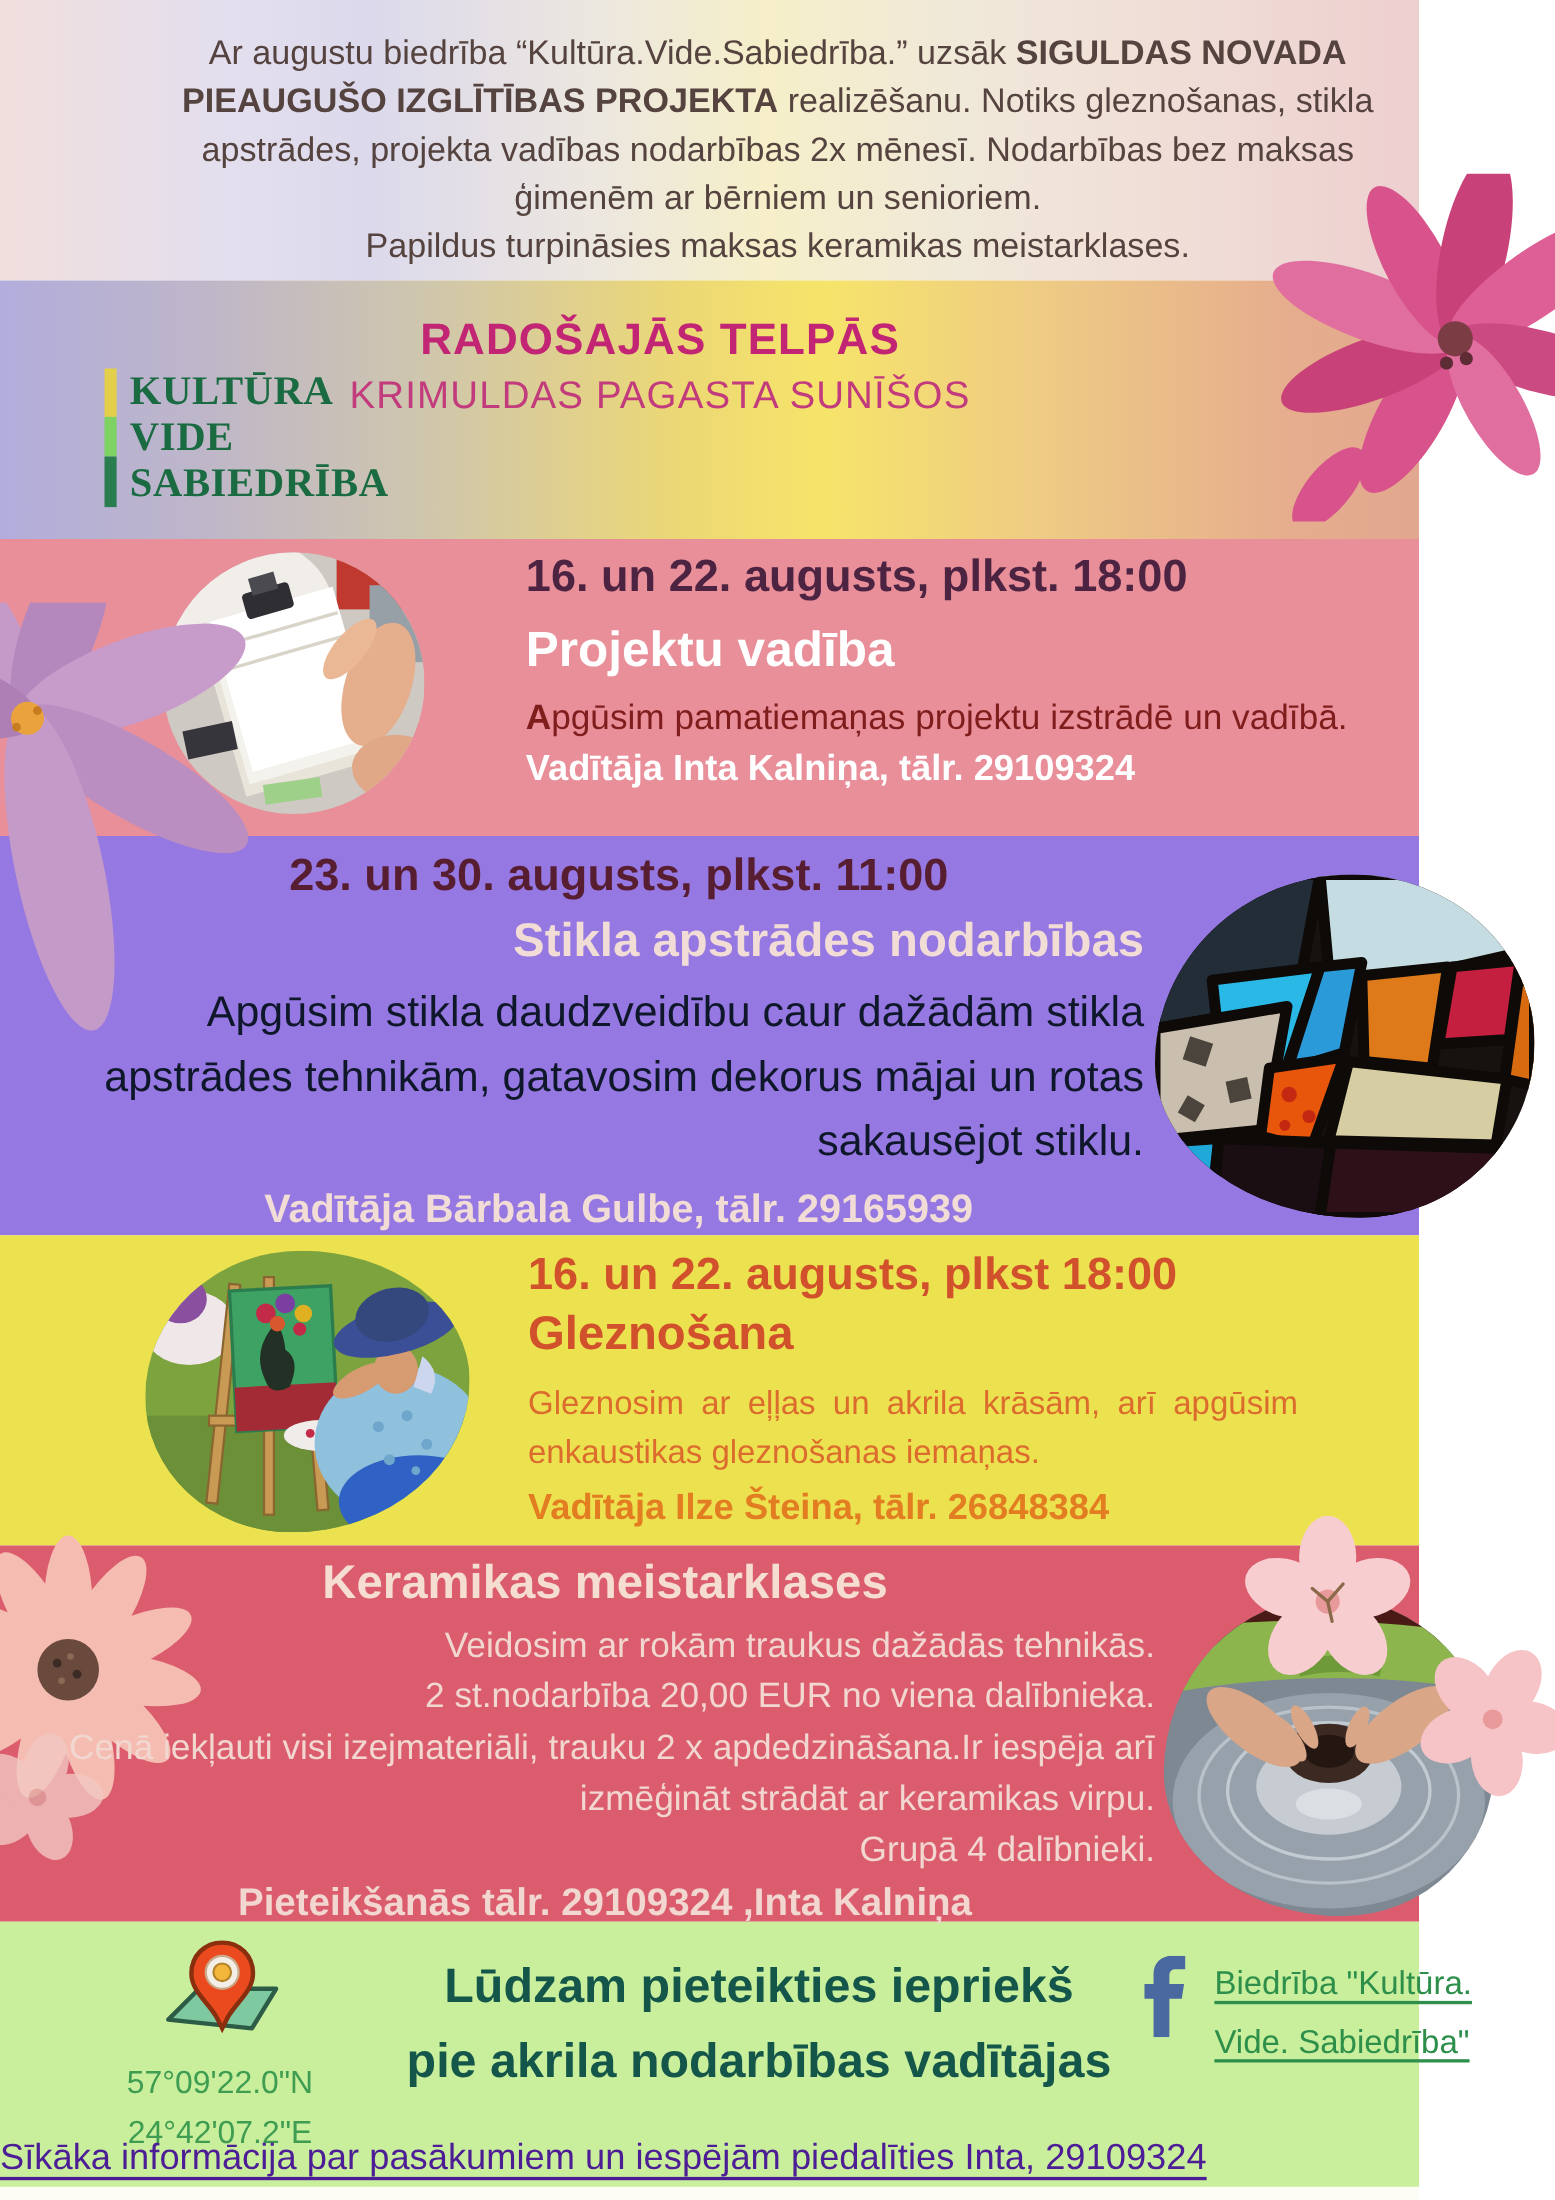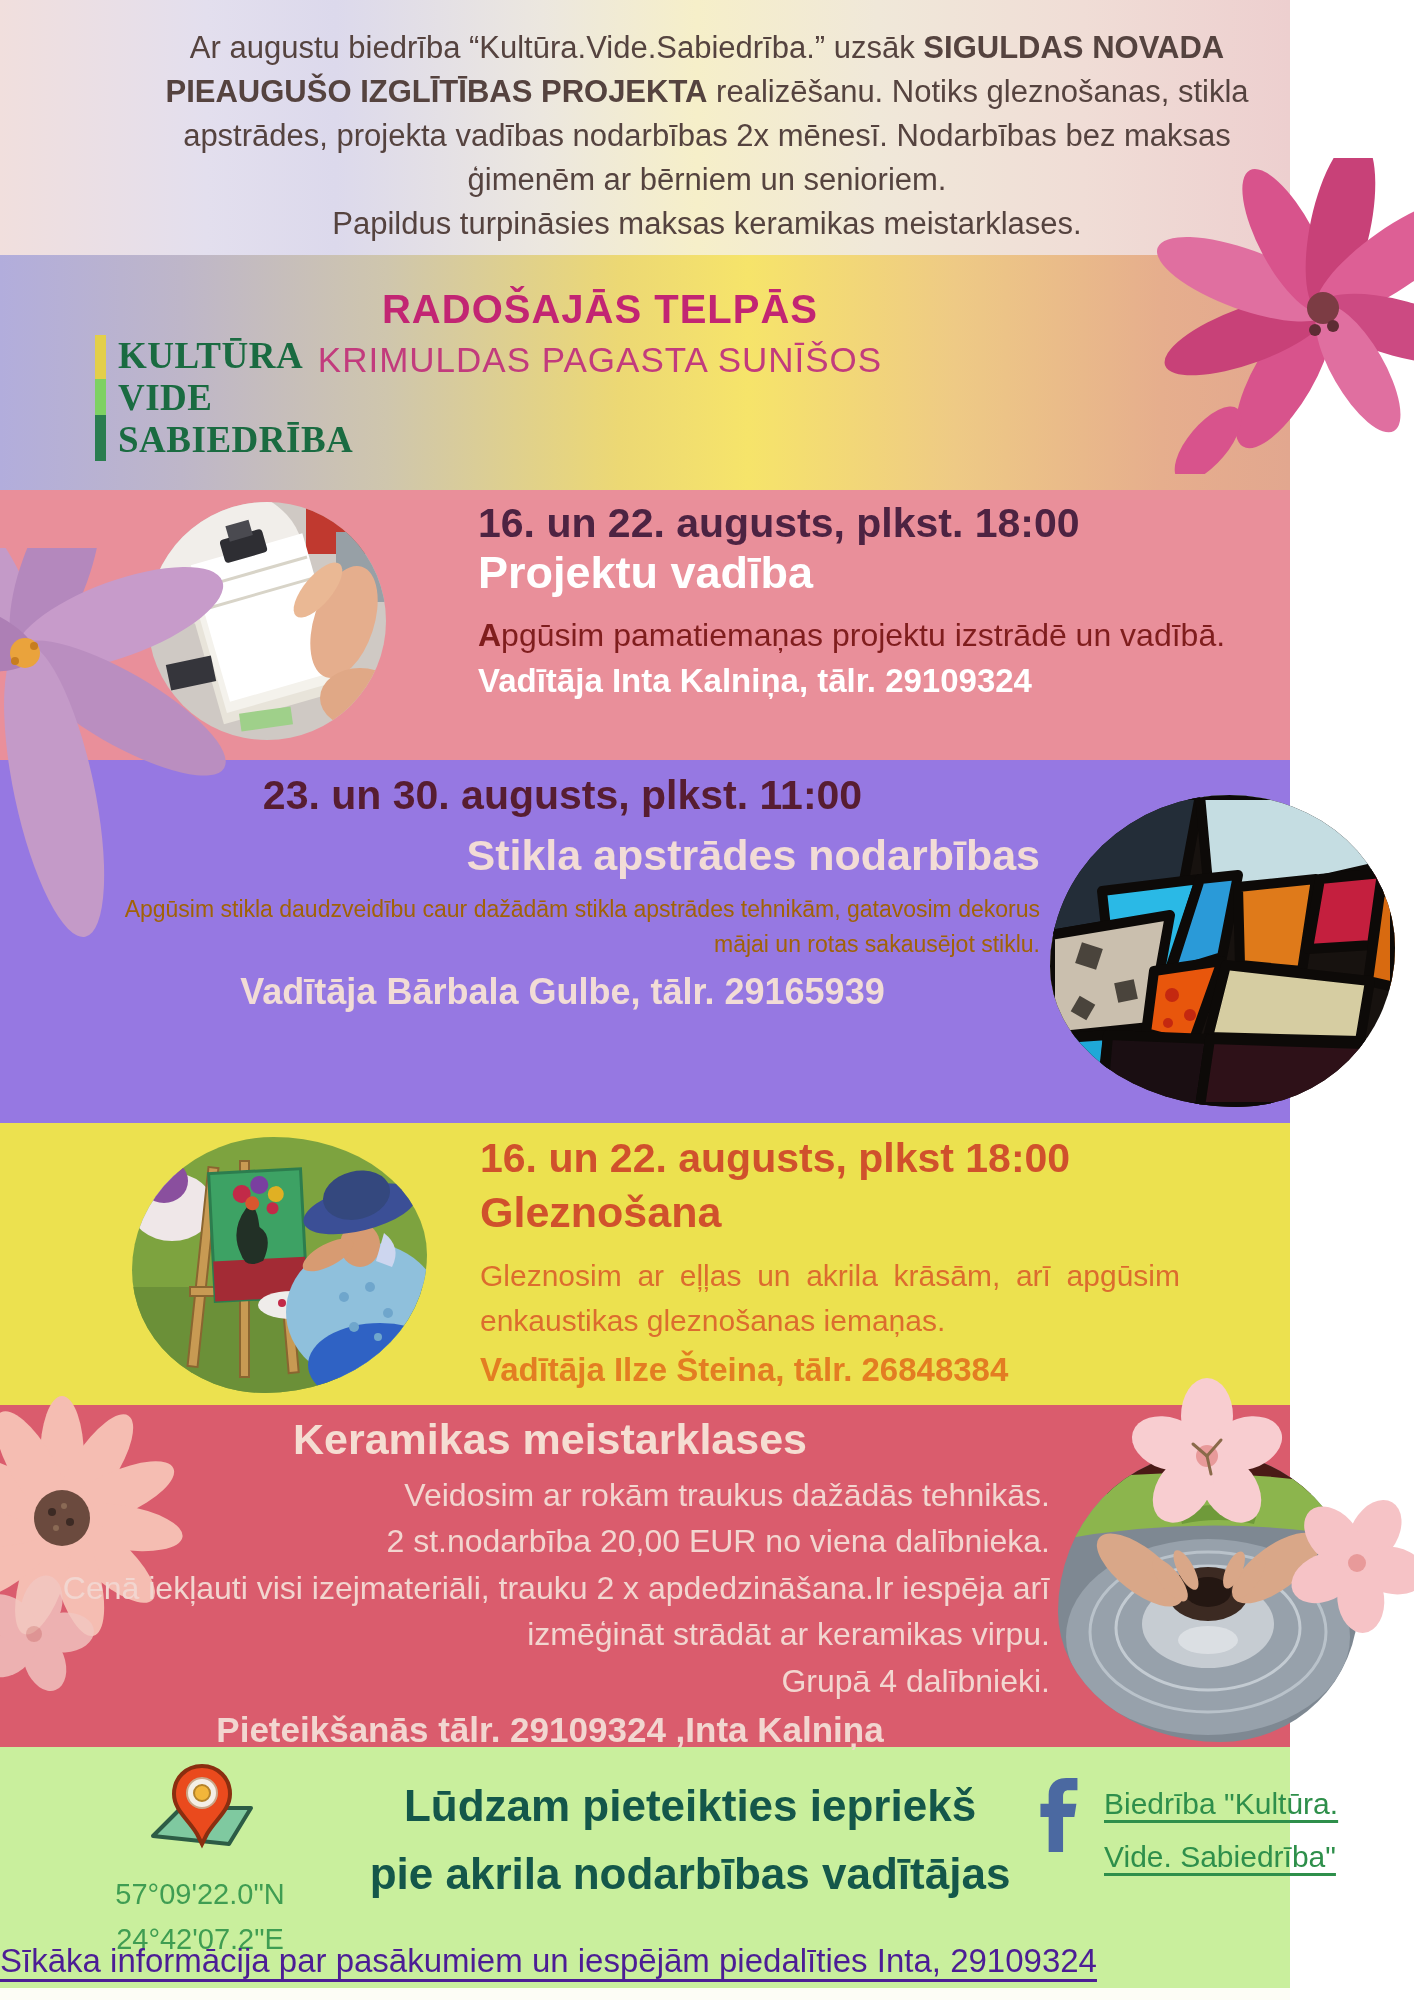--- a/index.html
+++ b/index.html
@@ -43,29 +43,29 @@
   .photo{position:absolute;overflow:hidden;z-index:2;}
   .photo svg{display:block;}
   .ph-s1{left:148px;top:502px;width:238px;height:238px;border-radius:50%;}
   .ph-s2{left:1050px;top:795px;width:345px;height:312px;border-radius:52% 48% 46% 54%/55% 49% 51% 45%;}
   .ph-s3{left:132px;top:1137px;width:295px;height:256px;border-radius:48% 52% 55% 45%/52% 46% 54% 48%;}
   .ph-s4{left:1058px;top:1452px;width:300px;height:290px;border-radius:50% 50% 46% 54%/55% 53% 47% 45%;}
 
   
   .s1-text{position:absolute;left:478px;top:500px;width:890px;z-index:3;}
   .s1-date{font-size:41px;font-weight:700;color:#4d2342;}
-  .s1-title{font-size:45px;font-weight:700;color:#ffffff;margin-top:0;}
+  .s1-title{font-size:45px;font-weight:700;color:#ffffff;margin-top:17px;}
   .s1-body{font-size:32px;color:#7f1d1d;margin-top:18px;}
   .s1-body::first-letter{font-weight:700;}
   .s1-leader{font-size:33px;font-weight:700;color:#ffffff;margin-top:8px;}
 
   .s2-text{position:absolute;left:85px;top:772px;width:955px;z-index:3;}
   .s2-date{font-size:41px;font-weight:700;color:#571d31;text-align:center;}
   .s2-title{font-size:43px;font-weight:700;color:#f2dcd6;text-align:right;margin-top:12px;}
-  .s2-body{font-size:23px;color:#a16207;text-align:right;line-height:1.5;margin-top:12px;}
+  .s2-body{font-size:39px;color:#0f172a;text-align:right;line-height:1.5;margin-top:12px;}
   .s2-leader{font-size:36px;font-weight:700;color:#f2dcd6;text-align:center;margin-top:10px;}
 
   .s3-text{position:absolute;left:480px;top:1135px;width:700px;z-index:3;}
   .s3-date{font-size:41px;font-weight:700;color:#d0512c;}
   .s3-title{font-size:43px;font-weight:700;color:#d0512c;margin-top:6px;}
   .s3-body{font-size:30px;color:#dc6c2e;text-align:justify;line-height:1.5;margin-top:16px;}
   .s3-leader{font-size:33px;font-weight:700;color:#e37d22;margin-top:8px;}
 
   .s4-text{position:absolute;left:50px;top:1415px;width:1000px;z-index:3;}
   .s4-title{font-size:43px;font-weight:700;color:#f5ddd2;text-align:center;margin-bottom:8px;}

